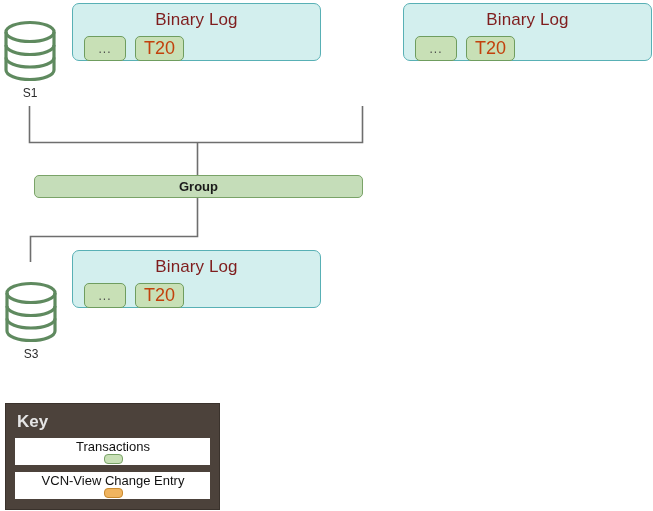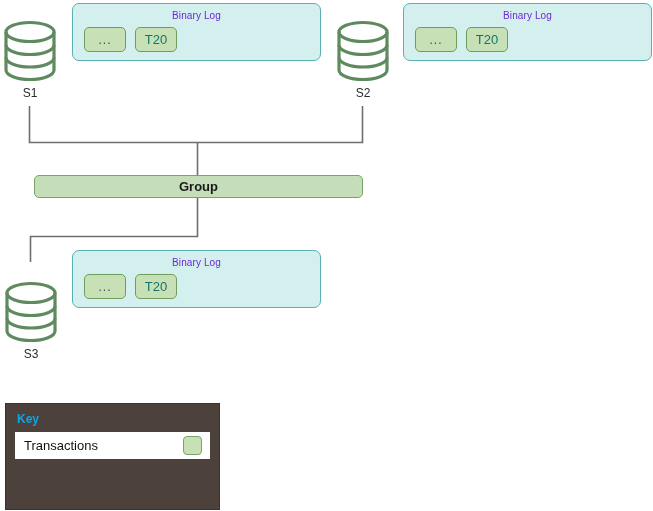--- a/index.html
+++ b/index.html
@@ -50,41 +50,41 @@
   
   .binlog {
     position: absolute;
     background: #d3efee;
     border: 1px solid #58b0b5;
     border-radius: 7px;
     box-sizing: border-box;
   }
   .binlog-title {
     text-align: center;
-    font-size: 10px;
-    color: #6d28d9;
+    font-size: 17px;
+    color: #7f1d1d;
     padding-top: 6px;
     letter-spacing: .1px;
   }
   .chips {
     display: flex;
     gap: 9px;
     padding: 6px 0 0 11px;
   }
   .chip {
     background: #c8e0b6;
     border: 1px solid #6f9d5f;
     border-radius: 5px;
     min-width: 42px;
     height: 25px;
     display: flex;
     align-items: center;
     justify-content: center;
-    font-size: 13px;
-    color: #0f766e;
+    font-size: 18px;
+    color: #c2410c;
     box-sizing: border-box;
     padding: 0 8px;
   }
   .chip.ellipsis {
     color: #4b4b4b;
     letter-spacing: 1px;
     font-size: 12px;
     align-items: flex-end;
     padding-bottom: 4px;
   }
@@ -104,35 +104,36 @@
   }
   
   #key-box {
     position: absolute;
     background: #4c423b;
     border: 1px solid #3a322c;
     box-sizing: border-box;
     padding: 7px 9px 9px 9px;
   }
   #key-title {
-    color: #0ea5e9;
-    font-size: 12px;
+    color: #e5e5e5;
+    font-size: 17px;
     font-weight: bold;
     margin: 1px 0 6px 2px;
   }
   .key-row {
     background: #ffffff;
     border: 1px solid #ffffff;
     height: 27px;
     display: flex;
     align-items: center;
     justify-content: space-between;
     padding: 0 7px 0 8px;
     margin-bottom: 7px;
     box-sizing: border-box;
+    flex-direction: column;
   }
   .key-row:last-child { margin-bottom: 0; }
   .key-label {
     font-size: 13px;
     color: #111111;
   }
   .key-swatch {
     width: 19px;
     height: 19px;
     border-radius: 4px;
@@ -170,35 +171,20 @@
   </div>
 
   <div class="binlog" style="left:72px; top:3px; width:249px; height:58px;">
     <div class="binlog-title">Binary Log</div>
     <div class="chips">
       <div class="chip ellipsis">...</div>
       <div class="chip">T20</div>
     </div>
   </div>
 
-  <div class="server" style="left:336px; top:20px;">
-    <div class="cyl">
-      <svg width="54" height="62" viewBox="0 0 54 62">
-        <g fill="none" stroke="#5f8a5f" stroke-width="3.2">
-          <ellipse cx="27" cy="12" rx="24" ry="9.5"></ellipse>
-          <path d="M 3 12 L 3 50"></path>
-          <path d="M 51 12 L 51 50"></path>
-          <path d="M 3 50 A 24 9.5 0 0 0 51 50"></path>
-          <path d="M 3 25 A 24 9.5 0 0 0 51 25"></path>
-          <path d="M 3 37.5 A 24 9.5 0 0 0 51 37.5"></path>
-        </g>
-      </svg>
-    </div>
-    <div class="server-label">S2</div>
-  </div>
 
   <div class="binlog" style="left:403px; top:3px; width:249px; height:58px;">
     <div class="binlog-title">Binary Log</div>
     <div class="chips">
       <div class="chip ellipsis">...</div>
       <div class="chip">T20</div>
     </div>
   </div>
 
   <div id="group-bar" style="left:34px; top:175px; width:329px; height:23px;">
@@ -230,15 +216,19 @@
   </div>
 
   <div id="key-box" style="left:5px; top:403px; width:215px; height:107px;">
     <div id="key-title">Key</div>
 
     <div class="key-row">
       <span class="key-label">Transactions</span>
       <span class="key-swatch" style="background:#c8e0b6; border:1px solid #7aa368;"></span>
     </div>
 
+    <div class="key-row">
+      <span class="key-label">VCN-View Change Entry</span>
+      <span class="key-swatch" style="background:#f0b45f; border:1px solid #c98a30;"></span>
+    </div>
   </div>
 
 </div>
 
 </body></html>

